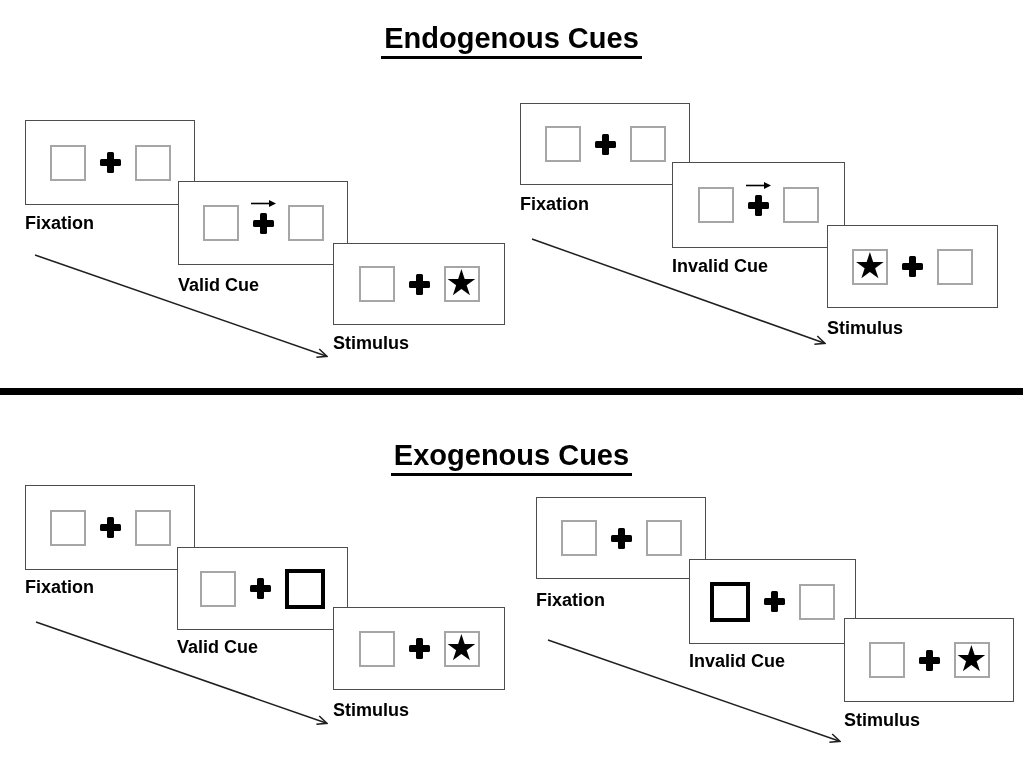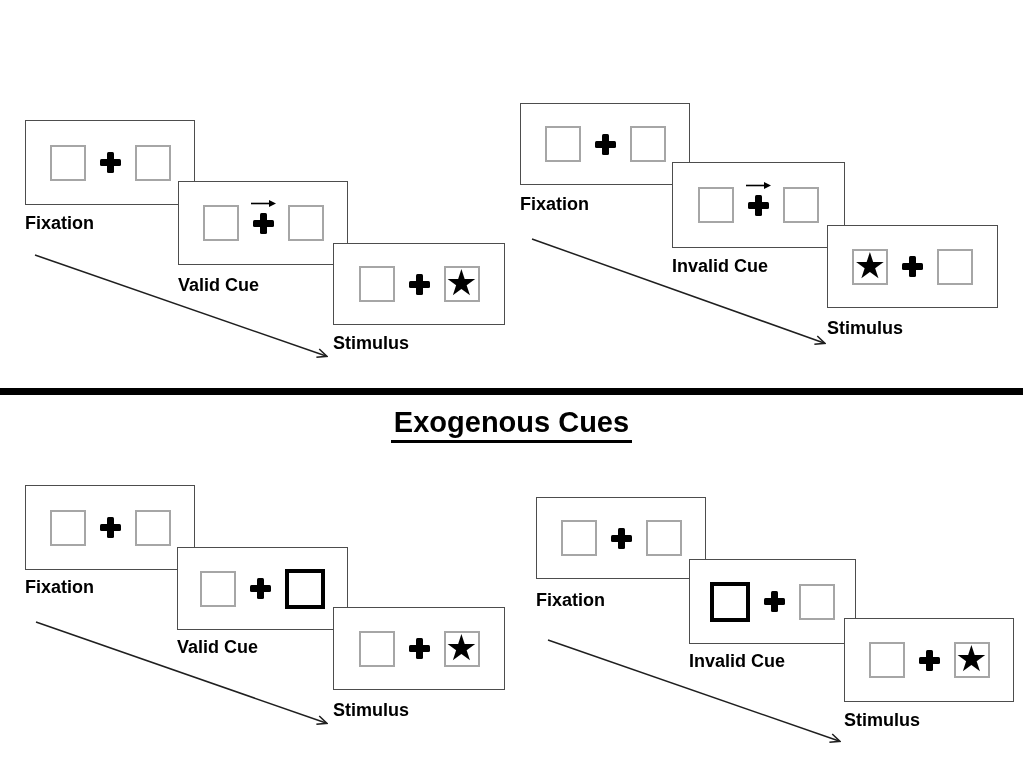--- a/index.html
+++ b/index.html
@@ -46,20 +46,23 @@
       <marker id="ah" viewBox="0 0 12 10" refX="10" refY="5" markerWidth="13" markerHeight="11" orient="auto" markerUnits="userSpaceOnUse">
         <path d="M2 1 L11 5 L2 9" fill="none" stroke="#1f1f1f" stroke-width="1.4"></path>
       </marker>
     </defs>
     <line x1="35" y1="255" x2="326" y2="356" stroke="#1f1f1f" stroke-width="1.5" marker-end="url(#ah)"></line>
     <line x1="532" y1="239" x2="824" y2="343" stroke="#1f1f1f" stroke-width="1.5" marker-end="url(#ah)"></line>
     <line x1="36" y1="622" x2="326" y2="723" stroke="#1f1f1f" stroke-width="1.5" marker-end="url(#ah)"></line>
     <line x1="548" y1="640" x2="839" y2="741" stroke="#1f1f1f" stroke-width="1.5" marker-end="url(#ah)"></line>
   </svg>
 
+  <div class="section-title" style="top:22px">
+    <span class="title-text">Endogenous Cues</span>
+  </div>
 
   <div>
     <div class="panel" style="left:25px;top:120px;width:170px;height:85px">
       <span class="sq"></span>
       <span class="cross-wrap">
           <span class="cross"></span>
         </span>
       <span class="sq"></span>
     </div>
     <div class="plabel" style="left:25px;top:213px;width:170px">Fixation</div>
@@ -119,21 +122,21 @@
       <span class="cross-wrap">
           <span class="cross"></span>
         </span>
       <span class="sq"></span>
     </div>
     <div class="plabel" style="left:827px;top:318px;width:171px">Stimulus</div>
   </div>
 
   <div class="divider" style="top:388px"></div>
 
-  <div class="section-title" style="top:406px">
+  <div class="section-title" style="top:439px">
     <span class="title-text">Exogenous Cues</span>
   </div>
 
   <div>
     <div class="panel" style="left:25px;top:485px;width:170px;height:85px">
       <span class="sq"></span>
       <span class="cross-wrap">
           <span class="cross"></span>
         </span>
       <span class="sq"></span>

